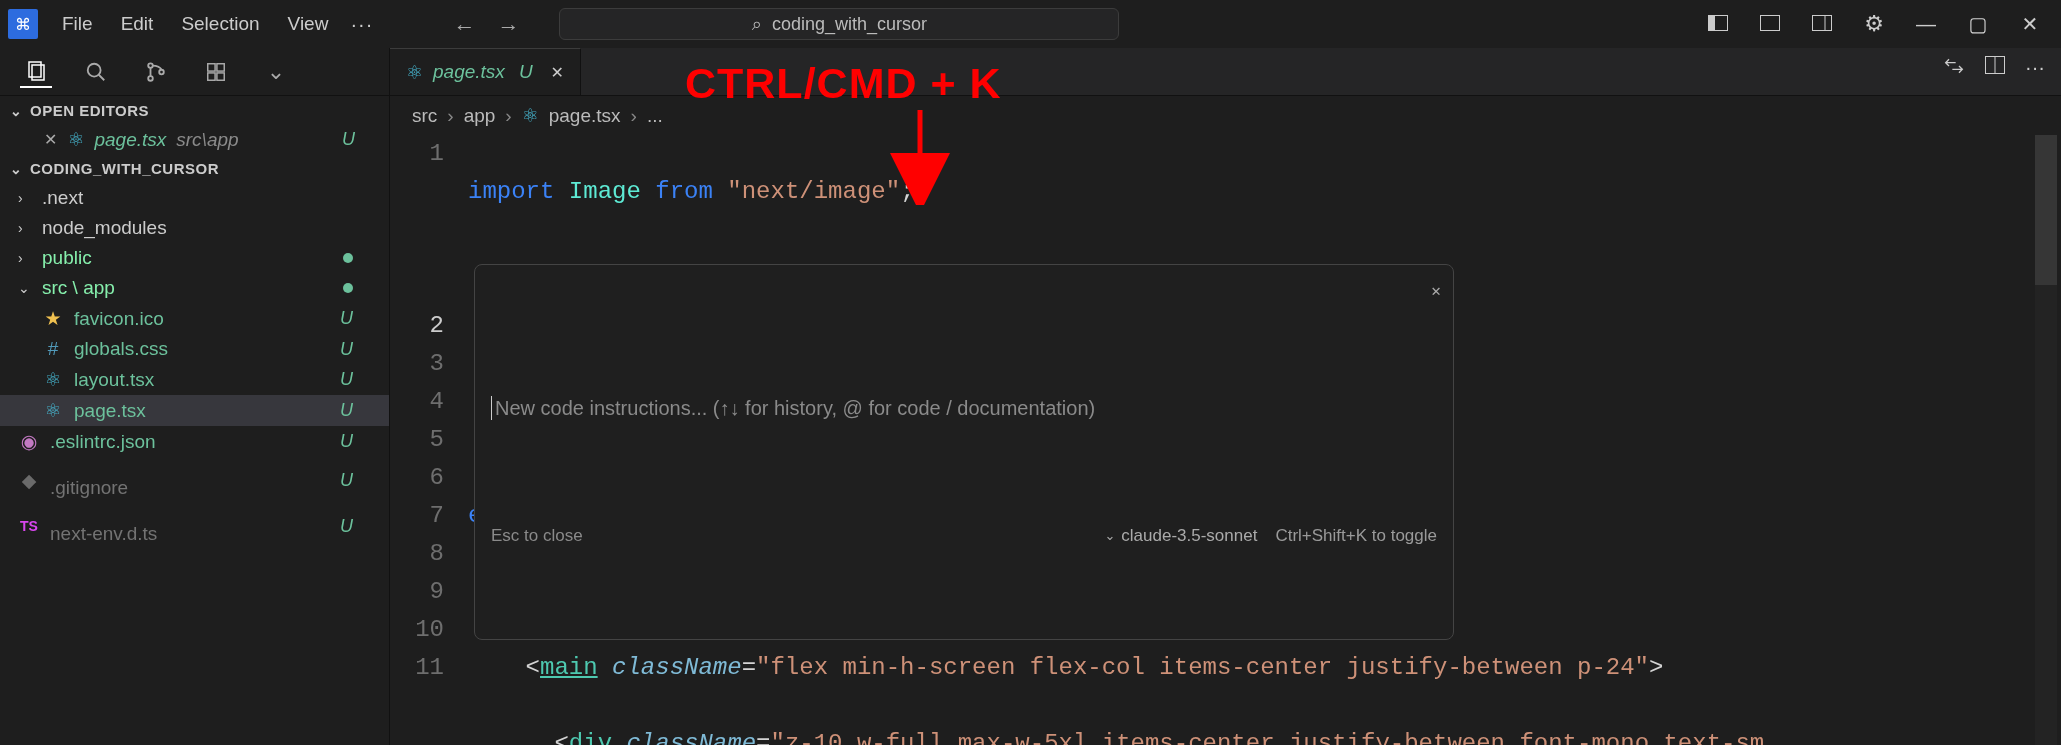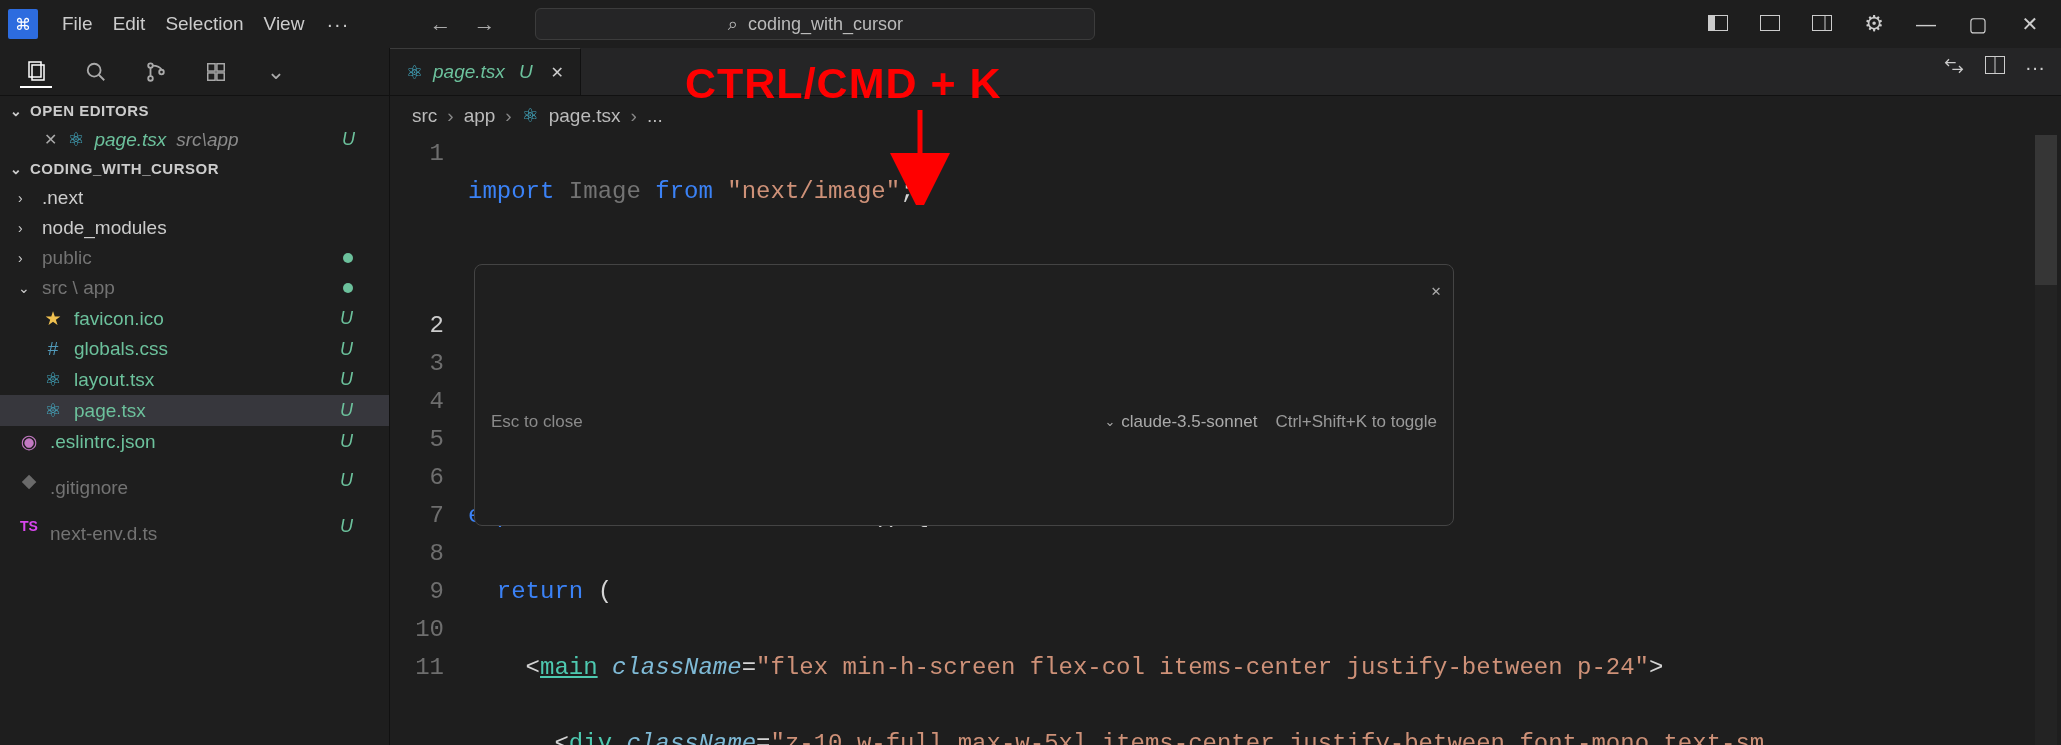--- a/index.html
+++ b/index.html
@@ -21,21 +21,21 @@
     padding: 0 8px;
   }
   .app-icon {
     width: 30px; height: 30px;
     background: #2d6cdf;
     display: flex; align-items: center; justify-content: center;
     margin-right: 24px;
     border-radius: 2px;
   }
   .app-icon span { color: #fff; font-size: 16px; }
-  .menu { display: flex; gap: 20px; justify-content: center; }
+  .menu { display: flex; gap: 28px; justify-content: center; }
   .menu-item { color: #ccc; font-size: 19px; cursor: pointer; }
   .ellipsis { margin-left: 22px; color: #ccc; cursor: pointer; font-size: 20px; letter-spacing: 1px; }
   .nav-arrows { display: flex; gap: 22px; margin-left: 80px; }
   .nav-arrow { color: #aaa; cursor: pointer; font-size: 22px; }
   .search-box {
     flex: 0 0 560px;
     margin-left: 40px;
     height: 32px;
     border: 1px solid #3c3c3c;
     border-radius: 6px;
@@ -122,21 +122,21 @@
   .tree-row {
     display: flex; align-items: center; gap: 10px;
     padding: 4px 18px;
     color: #ccc;
     cursor: pointer;
   }
   .tree-row.indent1 { padding-left: 42px; }
   .tree-row.sel { background: #37373d; }
   .folder-chev { color: #ccc; font-size: 14px; width: 14px; }
   .folder-name { }
-  .folder-green { color: #737373; }
+  .folder-green { color: #86efac; }
   .dot-green { width: 10px; height: 10px; border-radius: 50%; background: #6cc19c; margin-left: auto; margin-right: 18px; }
   .file-ic { width: 22px; text-align: center; }
   .ic-star { color: #f0c150; }
   .ic-hash { color: #519aba; }
   .ic-json { color: #c279c2; }
   .ic-git { color: #6a6a6a; }
   .ic-ts { color: #d946ef; font-weight: 700; font-size: 14px; }
   .file-name.u { color: #6cc19c; }
   .file-name.d { color: #737373; margin-top: 16px; }
 
@@ -224,21 +224,21 @@
     padding-right: 24px;
     user-select: none;
   }
   .gutter .ln.active { color: #ccc; }
   .codelines {
     flex: 1;
     white-space: pre;
     overflow: hidden;
   }
   .tk-kw { color: #3b82f6; }
-  .tk-var { color: #737373; }
+  .tk-var { color: #5eead4; }
   .tk-str { color: #ce9178; }
   .tk-fn { color: #dcdcaa; }
   .tk-attr { color: #7fbad6; font-style: italic; }
   .tk-tag { color: #4ec9b0; text-decoration: underline; }
   .tk-pun { color: #d4d4d4; }
   .tk-op { color: #d4d4d4; }
 
   .cmdk-box {
     position: absolute;
     left: 104px;
@@ -511,20 +511,24 @@
         <div class="ln">9</div>
         <div class="ln">10</div>
         <div class="ln">11</div>
       </div>
 
       <div class="codelines">
 <div><span class="tk-kw">import</span> <span class="tk-var">Image</span> <span class="tk-kw">from</span> <span class="tk-str">"next/image"</span><span class="tk-pun">;</span></div>
 <div style="height:134px;position:relative;">
   <div class="cmdk-box" style="left:6px;">
     <span class="cmdk-close">✕</span>
+    <div class="cmdk-row1">
+      <span class="cmdk-cursor"></span>
+      <span class="cmdk-input">New code instructions... (↑↓ for history, @ for code / documentation)</span>
+    </div>
     <div class="cmdk-row2">
       <span class="esc">Esc to close</span>
       <span class="model">
         <span style="font-size:13px;">⌄</span>
         <span>claude-3.5-sonnet</span>
       </span>
       <span class="toggle">Ctrl+Shift+K to toggle</span>
     </div>
   </div>
 </div>

